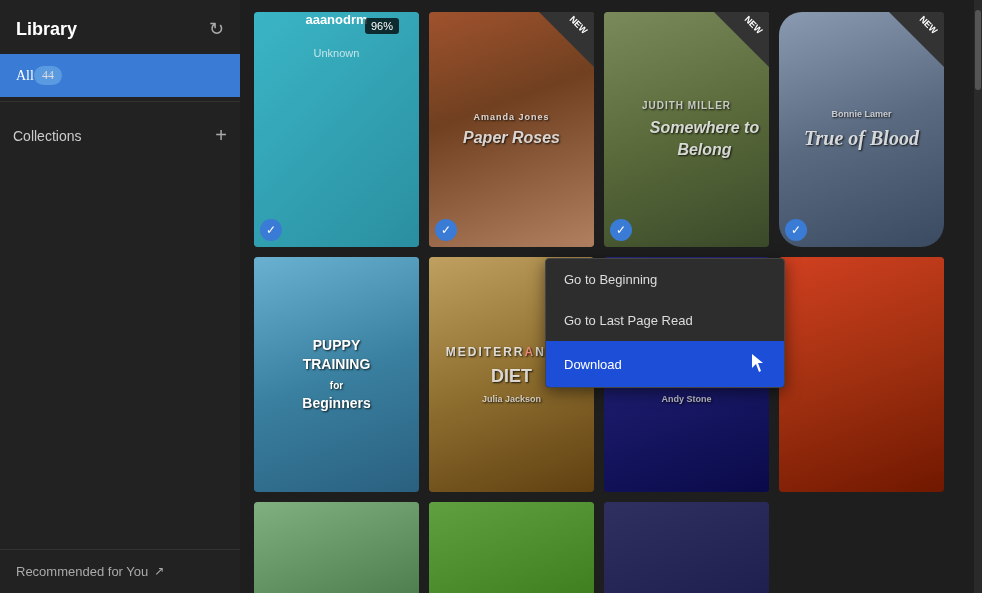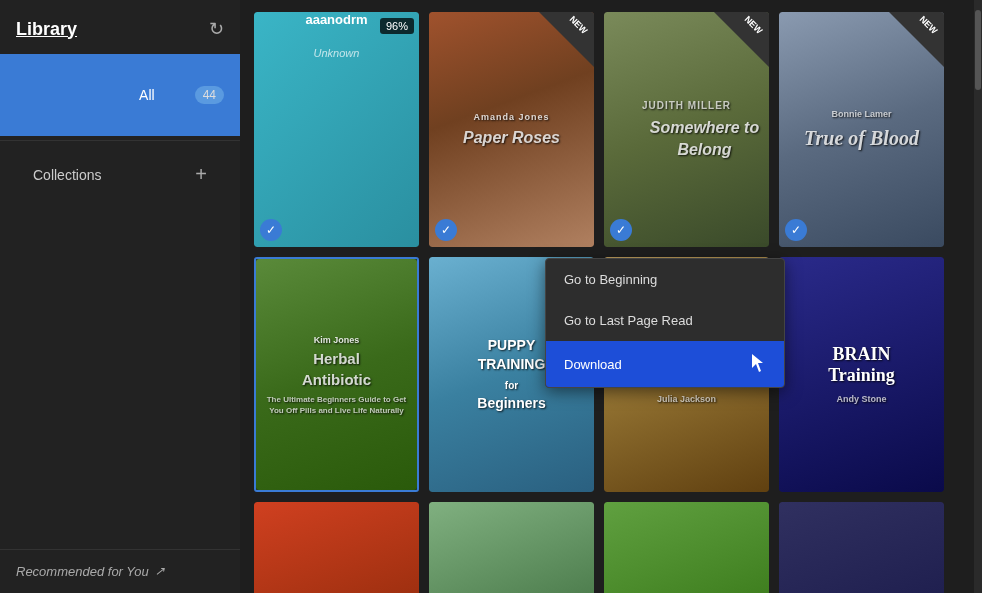--- a/index.html
+++ b/index.html
@@ -27,65 +27,64 @@
       display: flex;
       align-items: center;
       justify-content: space-between;
       padding: 18px 16px 14px 16px;
     }
 
     #sidebar-title {
       color: #fff;
       font-size: 18px;
       font-weight: 600;
-      text-decoration: underline;
     }
 
     #refresh-icon {
       color: #aaa;
       font-size: 18px;
       cursor: pointer;
     }
 
     .sidebar-item {
       display: flex;
       align-items: center;
-      justify-content: flex-end;
-      padding: 32px 16px;
+      justify-content: flex-start;
+      padding: 12px 16px;
       color: #ccc;
       font-size: 14px;
       cursor: pointer;
       border-radius: 0;
+      font-family: Liberation Serif, serif;
     }
 
     .sidebar-item.active {
       background: #3a7bd5;
       color: #fff;
     }
 
     .sidebar-item-badge {
       background: #555;
       color: #ddd;
       border-radius: 10px;
       padding: 2px 8px;
       font-size: 12px;
       min-width: 24px;
       text-align: center;
-      margin-left: 40px;
     }
 
     .sidebar-item.active .sidebar-item-badge {
       background: #5a9ae0;
     }
 
     .sidebar-section {
       display: flex;
       align-items: center;
       justify-content: space-between;
-      padding: 18px 33px;
+      padding: 18px 13px;
       color: #ccc;
       font-size: 14px;
     }
 
     .sidebar-section .add-icon {
       font-size: 20px;
       color: #aaa;
       cursor: pointer;
     }
 
@@ -98,21 +97,20 @@
       border-top: 1px solid #333;
     }
 
     #recommended-link {
       color: #aaa;
       font-size: 13px;
       display: flex;
       align-items: flex-start;
       gap: 6px;
       cursor: pointer;
-      font-style: italic;
     }
 
     
     #main {
       flex: 1;
       background: #1e1e1e;
       overflow-y: auto;
       overflow-x: hidden;
       position: relative;
       height: 593px;
@@ -161,21 +159,21 @@
       align-items: center;
       justify-content: flex-start;
       color: #fff;
       font-size: 13px;
     }
 
     
     .progress-badge {
       position: absolute;
       top: 6px;
-      right: 5px;
+      right: 20px;
       background: rgba(0,0,0,0.75);
       color: #fff;
       font-size: 11px;
       padding: 2px 6px;
       border-radius: 3px;
     }
 
     .new-badge {
       position: absolute;
       top: 0;
@@ -219,20 +217,21 @@
       color: #fff;
       font-size: 12px;
     }
 
     .cover-somewhere {
       background: linear-gradient(160deg, #7A8A5A 0%, #5A6A3A 50%, #3A4A2A 100%);
     }
 
     .cover-true-blood {
       background: linear-gradient(160deg, #8A9AB0 0%, #5A6A80 50%, #3A4A60 100%);
+      border-radius: 23px;
     }
 
     .cover-herbal {
       background: linear-gradient(160deg, #5A8A3A 0%, #3A6A1A 50%, #2A5A0A 100%);
     }
 
     .cover-puppy {
       background: linear-gradient(160deg, #6AB0D0 0%, #3A80A0 50%, #2A6080 100%);
     }
 
@@ -363,21 +362,21 @@
     </div>
   </div>
 </div>
 
 <div id="main">
   <div id="book-grid">
 
     <div class="book-cell">
       <div class="book-cover book-1-cover">
         <div style="color:#fff; font-size:13px; font-weight:bold; margin-bottom:20px;">aaanodrm</div>
-        <div style="color:rgba(255,255,255,0.7); font-size:11px;font-style:italic;">Unknown</div>
+        <div style="color:rgba(255,255,255,0.7); font-size:11px;">Unknown</div>
       </div>
       <div class="progress-badge">96%</div>
       <div class="check-badge">
         <span>✓</span>
       </div>
     </div>
 
     <div class="book-cell">
       <div class="book-cover book-amanda">
         <div class="book-title-overlay">
@@ -416,29 +415,20 @@
         </div>
       </div>
       <div class="new-badge">
         <span class="new-badge-text">NEW</span>
       </div>
       <div class="check-badge">
         <span>✓</span>
       </div>
     </div>
 
-    <div class="book-cell" style="border: 2px solid #3a7bd5; border-radius: 3px;">
-      <div class="book-cover cover-herbal">
-        <div class="book-title-overlay">
-          <div style="font-size:9px; margin-bottom:2px; color:rgba(255,255,255,0.85);">Kim Jones</div>
-          <div style="font-size:15px; font-weight:bold;">Herbal<br>Antibiotic</div>
-          <div style="font-size:8px; margin-top:4px; color:rgba(255,255,255,0.7);">The Ultimate Beginners Guide to Get You Off Pills and Live Life Naturally</div>
-        </div>
-      </div>
-    </div>
 
     <div class="book-cell">
       <div class="book-cover cover-puppy">
         <div class="book-title-overlay">
           <div style="font-size:14px; font-weight:bold; color:#fff;">PUPPY<br>TRAINING<br><span style="font-size:10px;">for</span><br>Beginners</div>
         </div>
       </div>
     </div>
 
     <div class="book-cell">

